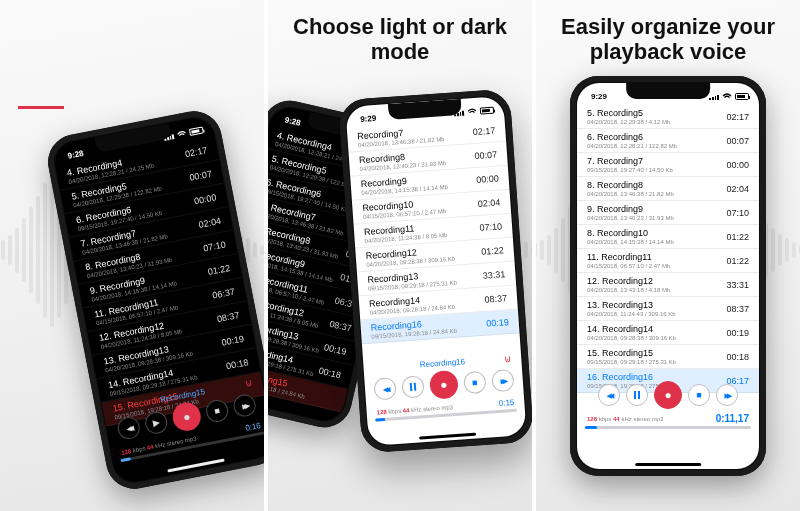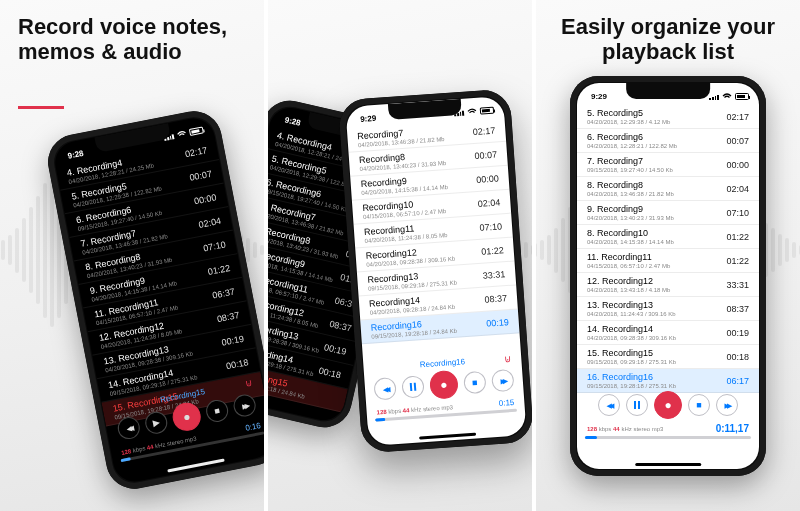--- a/index.html
+++ b/index.html
@@ -224,39 +224,38 @@
     z-index: 12;
     box-shadow: inset 0 0 0 6px #1a1a1a, 0 18px 36px rgba(0,0,0,0.35);
   }
   .p2-phoneB .player { bottom: 14px; }
 
   
   .p3-phone {
     width: 196px; height: 400px;
     top: 76px; left: 34px;
   }
-  .p3-phone .player { bottom: 20px; }
+  .p3-phone .player { bottom: 30px; }
   .p3-phone .footerbar .time { font-size: 10px; font-weight:600; }
 
   
   .g-rew::before { content:"◀◀"; letter-spacing:-3px; font-size:7px; }
   .g-play::before { content:"▶"; }
   .g-pause { display:flex; gap:2px; }
   .g-pause i { width:2px; height:8px; background:currentColor; }
   .g-stop::before { content:"■"; }
   .g-ffw::before { content:"▶▶"; letter-spacing:-3px; font-size:7px; }
   .g-rec::before { content:"●"; font-size:12px; }
 </style>
 </head>
 <body>
 
 <div class="panels">
 
   <div class="panel panel1">
-    <div class="headline">Record voice notes, memos &amp; audio</div>
     <div class="accent"></div>
     <div class="wave">
         <span style="height: 19.8px;"></span>
         <span style="height: 30.6px;"></span>
         <span style="height: 45px;"></span>
         <span style="height: 64.8px;"></span>
         <span style="height: 86.4px;"></span>
         <span style="height: 108px;"></span>
         <span style="height: 135px;"></span>
         <span style="height: 153px;"></span>
@@ -418,20 +417,21 @@
           <div class="prog">
               <i></i>
             </div>
         </div>
         <div class="homebar"></div>
       </div>
     </div>
   </div>
 
   <div class="panel panel2">
+    <div class="headline">Choose light or dark mode</div>
     <div class="wave">
         <span style="height: 14.4px;"></span>
         <span style="height: 19.8px;"></span>
         <span style="height: 30.6px;"></span>
         <span style="height: 45px;"></span>
         <span style="height: 64.8px;"></span>
         <span style="height: 86.4px;"></span>
         <span style="height: 108px;"></span>
         <span style="height: 135px;"></span>
         <span style="height: 153px;"></span>
@@ -681,21 +681,21 @@
           <div class="prog">
               <i></i>
             </div>
         </div>
         <div class="homebar"></div>
       </div>
     </div>
   </div>
 
   <div class="panel panel3">
-    <div class="headline">Easily organize your playback list</div>
+    <div class="headline">Easily organize your playback voice</div>
     <div class="wave">
         <span style="height: 14.4px;"></span>
         <span style="height: 19.8px;"></span>
         <span style="height: 30.6px;"></span>
         <span style="height: 45px;"></span>
         <span style="height: 64.8px;"></span>
         <span style="height: 86.4px;"></span>
         <span style="height: 108px;"></span>
         <span style="height: 135px;"></span>
         <span style="height: 153px;"></span>

